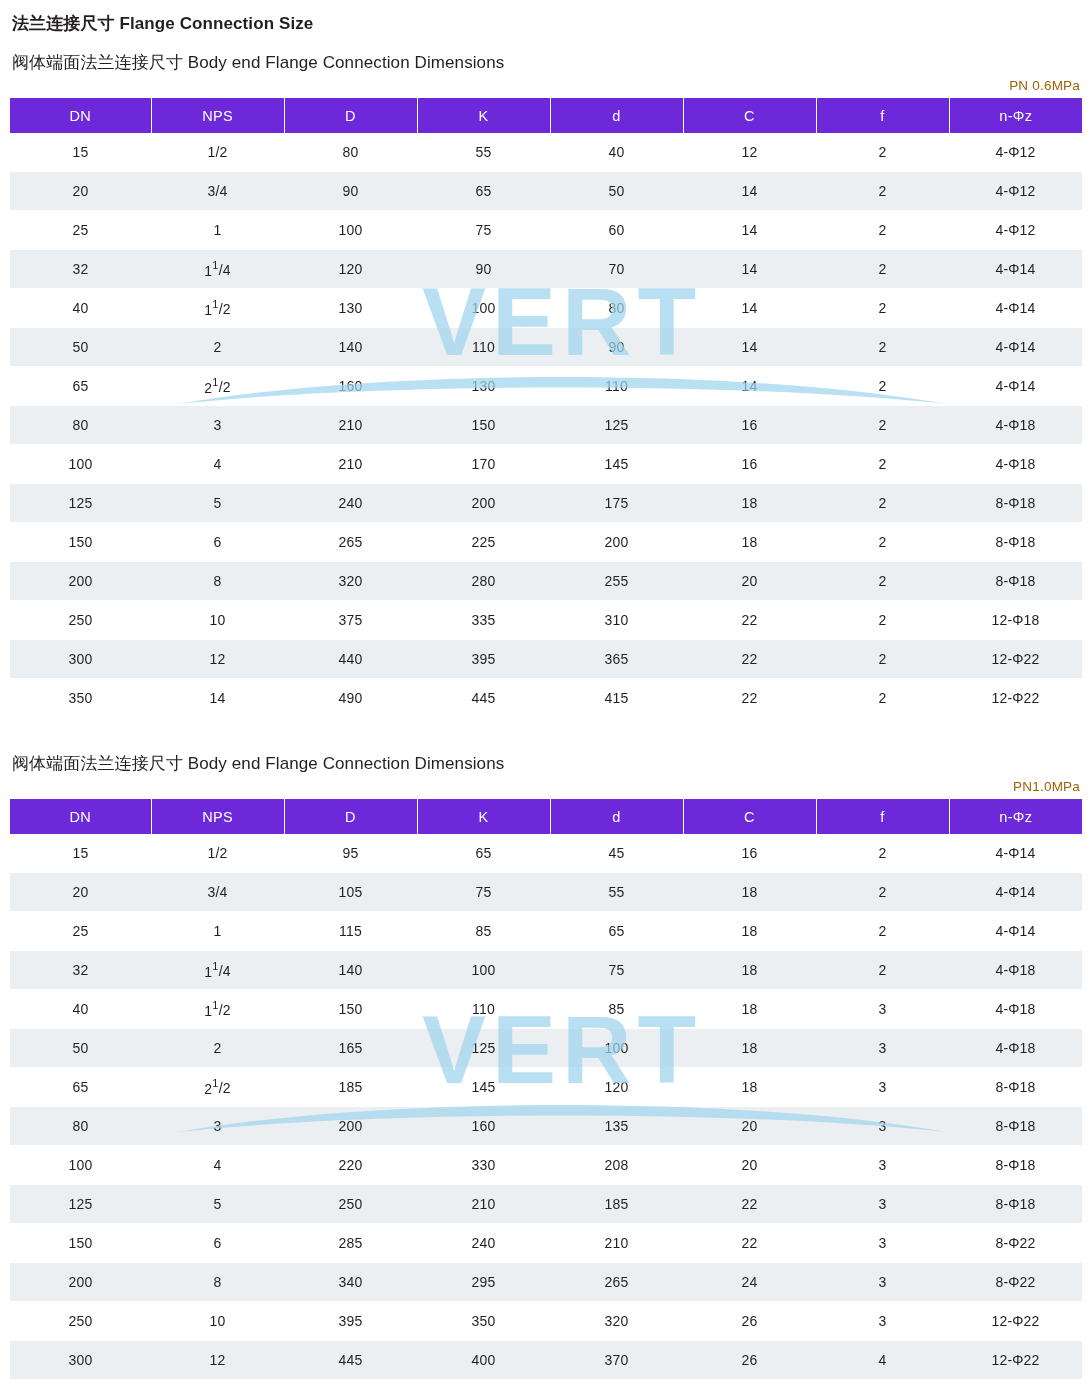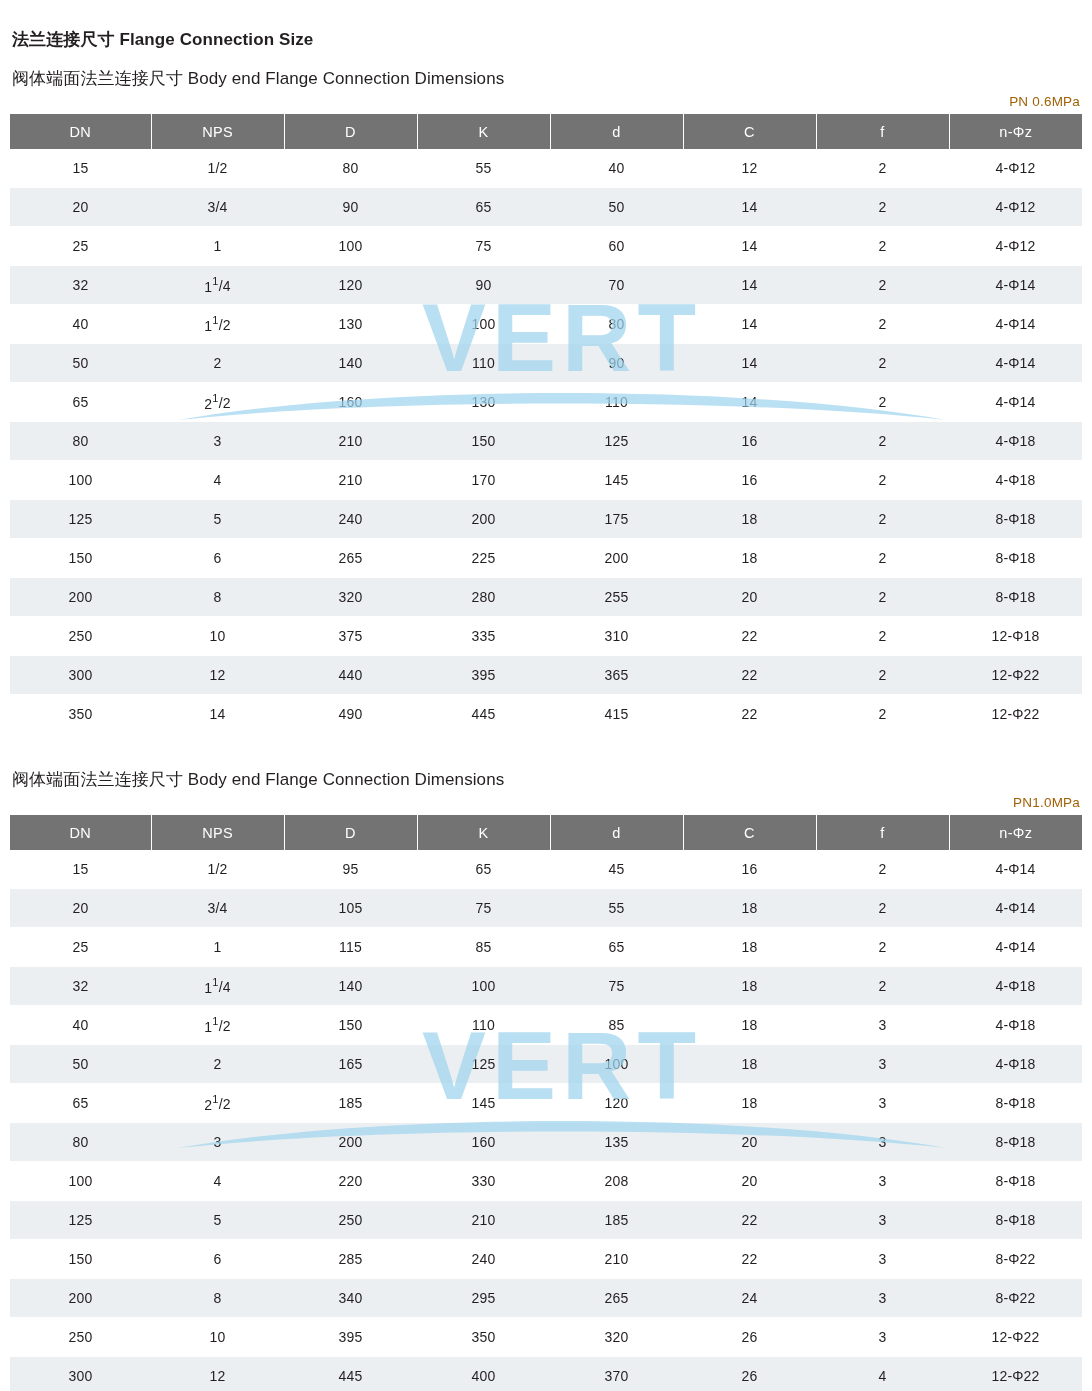--- a/index.html
+++ b/index.html
@@ -18,21 +18,21 @@
   .page {
     position: relative;
     width: 1092px;
     height: 1391px;
     box-sizing: border-box;
     padding: 0 10px;
   }
   h1.doc-title {
     font-size: 17px;
     font-weight: bold;
-    margin: 28px 0 0 0;
+    margin: 12px 0 0 0;
     padding: 0 0 0 2px;
     letter-spacing: 0.1px;
   }
   h2.section-title {
     font-size: 17px;
     font-weight: normal;
     margin: 16px 0 0 0;
     padding: 0 0 0 2px;
     letter-spacing: 0.1px;
   }
@@ -52,21 +52,21 @@
   table.dims col.c-dn { width: 141px; }
   table.dims col.c-nps { width: 133px; }
   table.dims col.c-d { width: 133px; }
   table.dims col.c-k { width: 133px; }
   table.dims col.c-dd { width: 133px; }
   table.dims col.c-c { width: 133px; }
   table.dims col.c-f { width: 133px; }
   table.dims col.c-nz { width: 133px; }
 
   table.dims thead th {
-    background: #737373;
+    background: #6d28d9;
     color: #ffffff;
     font-weight: normal;
     font-size: 14.5px;
     height: 33px;
     text-align: center;
     border-right: 1px solid #ffffff;
     letter-spacing: 0.3px;
   }
   table.dims thead th:last-child { border-right: none; margin-top: 24px; }
 

